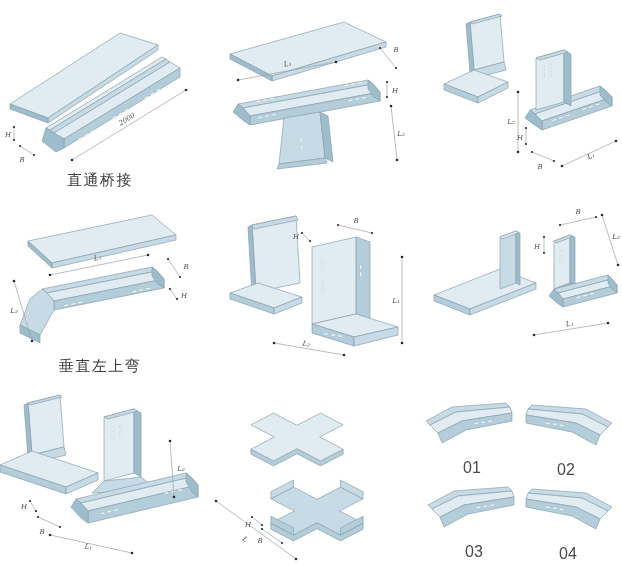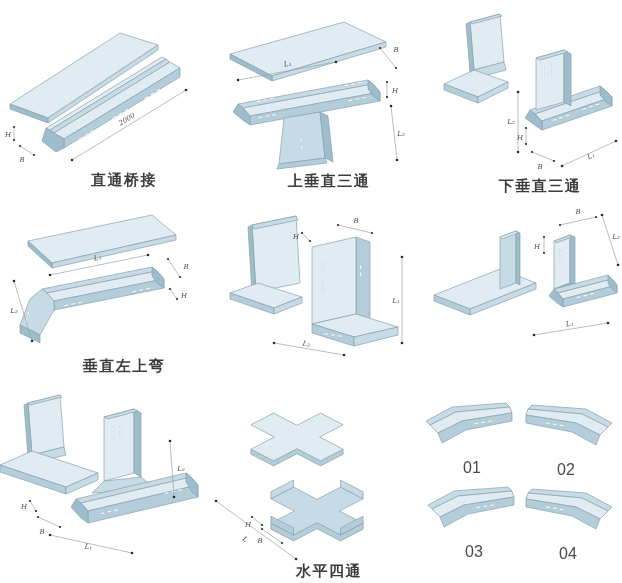--- a/index.html
+++ b/index.html
@@ -8,22 +8,22 @@
   .cell{position:absolute;}
   .cell-1{left:0;top:0;width:200px;height:195px;}
   .cell-2{left:200px;top:0;width:210px;height:195px;}
   .cell-3{left:410px;top:0;width:212px;height:195px;}
   .cell-4{left:0;top:195px;width:200px;height:190px;}
   .cell-5{left:200px;top:195px;width:210px;height:190px;}
   .cell-6{left:410px;top:195px;width:212px;height:190px;}
   .cell-7{left:0;top:385px;width:200px;height:198px;}
   .cell-8{left:200px;top:385px;width:210px;height:198px;}
   .cell-9{left:410px;top:385px;width:212px;height:198px;}
-  .cap{position:absolute;left:0;width:100%;text-align:center;font-size:15px;font-weight:700;
-       color:var(--label-text,#3d3d3d);letter-spacing:1.5px;line-height:18px;margin-left:24px;}
+  .cap{position:absolute;left:0;width:100%;text-align:center;font-size:15px;font-weight:400;
+       color:var(--label-text,#3d3d3d);letter-spacing:1.5px;line-height:18px;}
   .cell-1 .cap{top:171px}.cell-2 .cap{top:172px}.cell-3 .cap{top:177px}
   .cell-4 .cap{top:162px}.cell-5 .cap{top:164px}.cell-6 .cap{top:166px}
   .cell-7 .cap{top:169px}.cell-8 .cap{top:177px}.cell-9 .cap{top:178px}
   svg{display:block;overflow:visible;}
   .fl{fill:var(--tray-light,#e0ebf2);}
   .fm{fill:var(--tray-mid,#c7dbe6);}
   .fm2{fill:var(--tray-mid-dark,#b3cdda);}
   .fd{fill:var(--tray-dark,#9dbccc);}
   .fl,.fm,.fm2,.fd{stroke:var(--outline,#8aa0ac);stroke-width:0.7;stroke-linejoin:round;}
   .dl{stroke:var(--dim-line,#97a4aa);stroke-width:0.7;fill:none;}
@@ -126,21 +126,20 @@
         <line class="dl" x1="187" y1="82" x2="187" y2="97"></line>
         <circle class="dd" cx="187" cy="82" r="1.1"></circle>
           <circle class="dd" cx="187" cy="97" r="1.1"></circle>
         <text class="dt" x="195" y="93">H</text>
         <line class="dl" x1="191" y1="106" x2="197" y2="160"></line>
         <circle class="dd" cx="191" cy="106" r="1.3"></circle>
           <circle class="dd" cx="197" cy="160" r="1.3"></circle>
         <text class="dt" x="201" y="136">L₂</text>
       </g>
     </svg>
-    <div class="cap">上垂直三通</div>
   </div>
 
   <div class="cell cell-3">
     <svg width="212" height="176">
       <g>
         <polygon class="fl" points="60,22 90,14 94,62 64,70"></polygon>
         <polygon class="fd" points="56,24 60,22 64,70 60,72"></polygon>
         <polygon class="fm" points="60,22 90,14 92,16 62,24"></polygon>
         <polygon class="fm" points="64,70 94,62 96,70 66,78"></polygon>
         <polygon class="fl" points="34,84 64,70 98,82 68,97"></polygon>
@@ -175,21 +174,20 @@
         <line class="dl" x1="122" y1="152" x2="144" y2="161"></line>
         <circle class="dd" cx="122" cy="152" r="1.1"></circle>
           <circle class="dd" cx="144" cy="161" r="1.1"></circle>
         <text class="dt" x="130" y="169">B</text>
         <line class="dl" x1="152" y1="166" x2="206" y2="141"></line>
         <circle class="dd" cx="152" cy="166" r="1.3"></circle>
           <circle class="dd" cx="206" cy="141" r="1.3"></circle>
         <text class="dt" x="182" y="158" transform="rotate(-24 182 158)">L₁</text>
       </g>
     </svg>
-    <div class="cap">下垂直三通</div>
   </div>
 
   <div class="cell cell-4">
     <svg width="200" height="162">
       <g>
         <polygon class="fl" points="28,46 152,20 176,40 52,68"></polygon>
         <polygon class="fm" points="52,68 176,40 176,45 52,73"></polygon>
         <polygon class="fd" points="28,46 28,51 52,73 52,68"></polygon>
       </g>
       <g>
@@ -388,21 +386,20 @@
         <line class="dl" x1="52" y1="132" x2="62" y2="140"></line>
         <circle class="dd" cx="52" cy="132" r="1.1"></circle>
           <circle class="dd" cx="62" cy="140" r="1.1"></circle>
         <text class="dt" x="48" y="142">H</text>
         <line class="dl" x1="62" y1="144" x2="82" y2="158"></line>
         <circle class="dd" cx="62" cy="144" r="1.1"></circle>
           <circle class="dd" cx="82" cy="158" r="1.1"></circle>
         <text class="dt" x="60" y="158">B</text>
       </g>
     </svg>
-    <div class="cap">水平四通</div>
   </div>
 
   <div class="cell cell-9">
     <svg width="212" height="176">
       <g transform="translate(16,14)">
         <polygon class="fm" points="0,22 26,8 80,4 84,8 30,13 4,26"></polygon>
         <polygon class="fl" points="4,26 30,13 84,8 86,14 36,22 12,34"></polygon>
         <polygon class="fm2" points="12,34 36,22 86,14 86,22 40,31 16,44"></polygon>
         <g class="slots">
             <use href="#slot3" transform="translate(48,24) rotate(-9)"></use>

